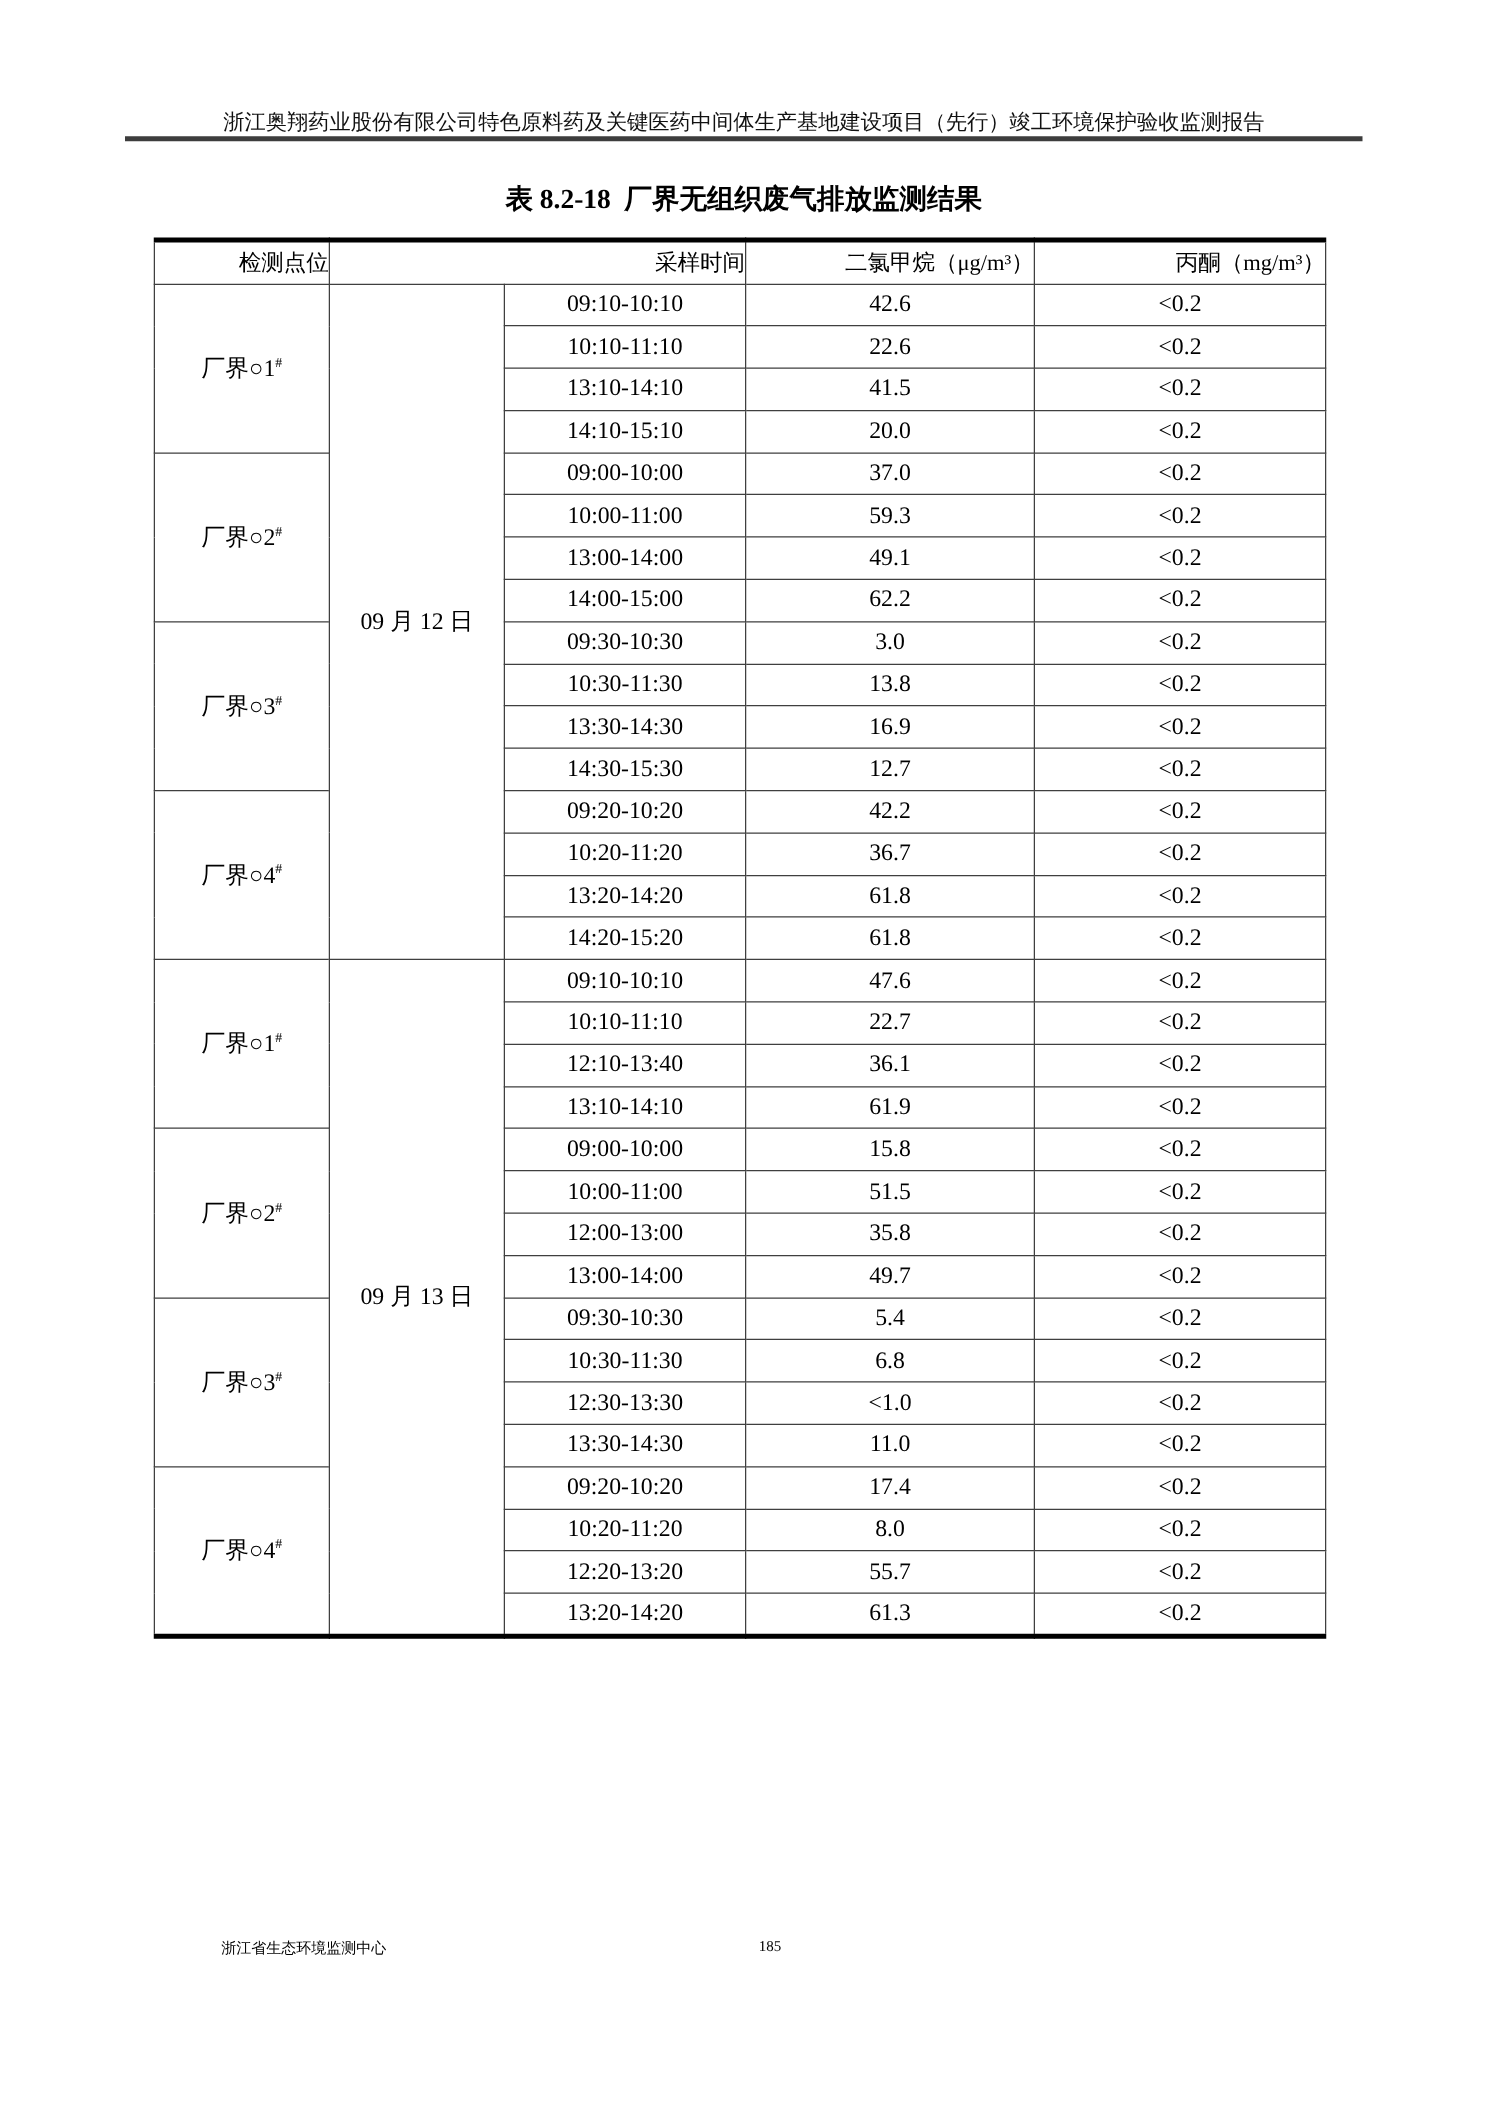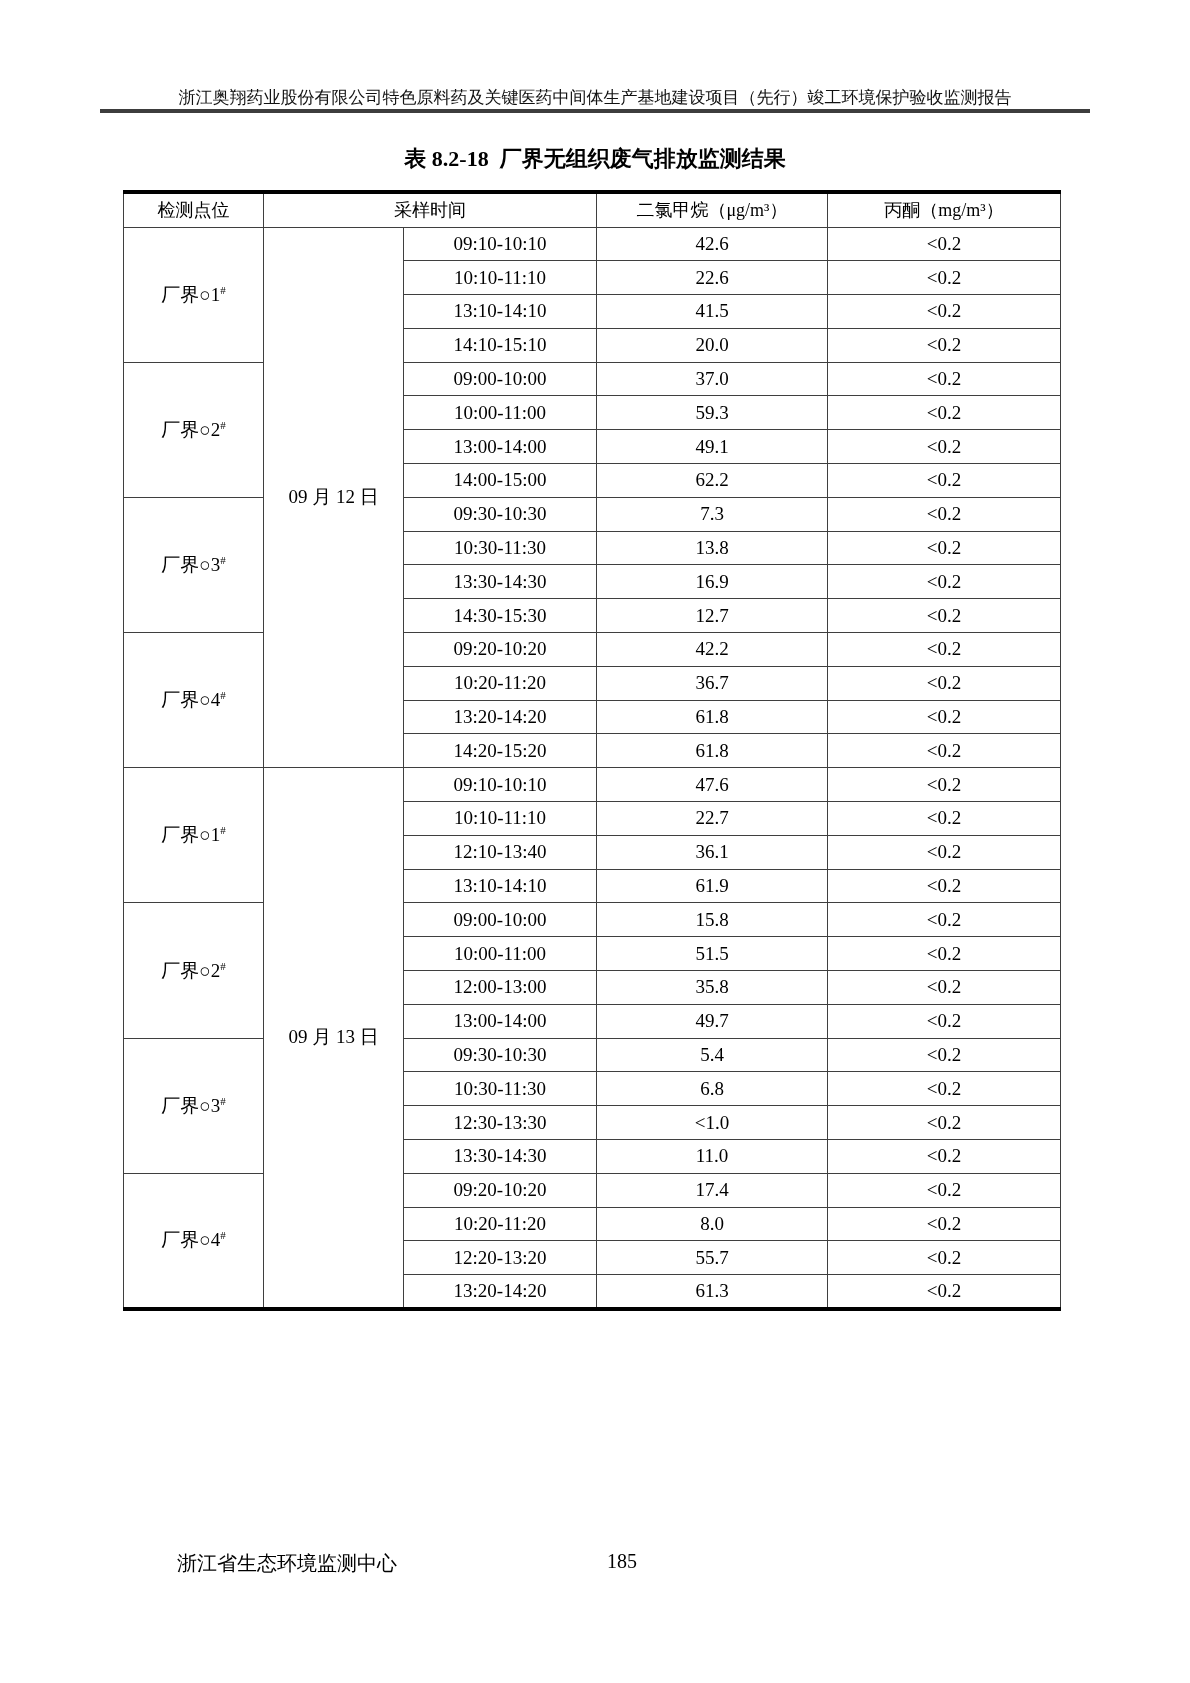--- a/index.html
+++ b/index.html
@@ -32,28 +32,28 @@
     border-bottom: 4px solid #000;
     border-left: 1.5px solid #3f3f3f;
     border-right: 1.5px solid #3f3f3f;
   }
   .data-table th, .data-table td {
     border: 1.5px solid #3f3f3f;
     text-align: center; vertical-align: middle;
     padding: 0; overflow: hidden;
   }
   .data-table th {
-    height: 35px; font-weight: normal; font-size: 18px;
+    height: 35px; font-weight: normal; font-size: 18px; text-align: right;
   }
   .data-table td { height: 33.8px; font-size: 19px; }
   .point-cell, .date-cell { font-size: 18px; }
   .point-cell sup { font-size: 11px; vertical-align: super; line-height: 0; }
   .footer {
     position: absolute; top: 1550px; left: 100px; width: 990px; height: 24px;
-    font-size: 20px;
+    font-size: 12px;
   }
   .footer-left { position: absolute; left: 77px; top: 0; white-space: nowrap; }
   .footer-page { position: absolute; left: 507px; top: 0; }
 </style>
 </head>
 <body>
 
 <div class="doc-header">
   <span>浙江奥翔药业股份有限公司特色原料药及关键医药中间体生产基地建设项目（先行）竣工环境保护验收监测报告</span>
 </div>
@@ -118,21 +118,21 @@
         <td class="acetone-cell">&lt;0.2</td>
       </tr>
       <tr>
         <td class="time-cell">14:00-15:00</td>
         <td class="dcm-cell">62.2</td>
         <td class="acetone-cell">&lt;0.2</td>
       </tr>
       <tr>
         <td rowspan="4" class="point-cell"><span>厂界○3</span><sup>#</sup></td>
         <td class="time-cell">09:30-10:30</td>
-        <td class="dcm-cell">7.3</td>
+        <td class="dcm-cell">3.0</td>
         <td class="acetone-cell">&lt;0.2</td>
       </tr>
       <tr>
         <td class="time-cell">10:30-11:30</td>
         <td class="dcm-cell">13.8</td>
         <td class="acetone-cell">&lt;0.2</td>
       </tr>
       <tr>
         <td class="time-cell">13:30-14:30</td>
         <td class="dcm-cell">16.9</td>

